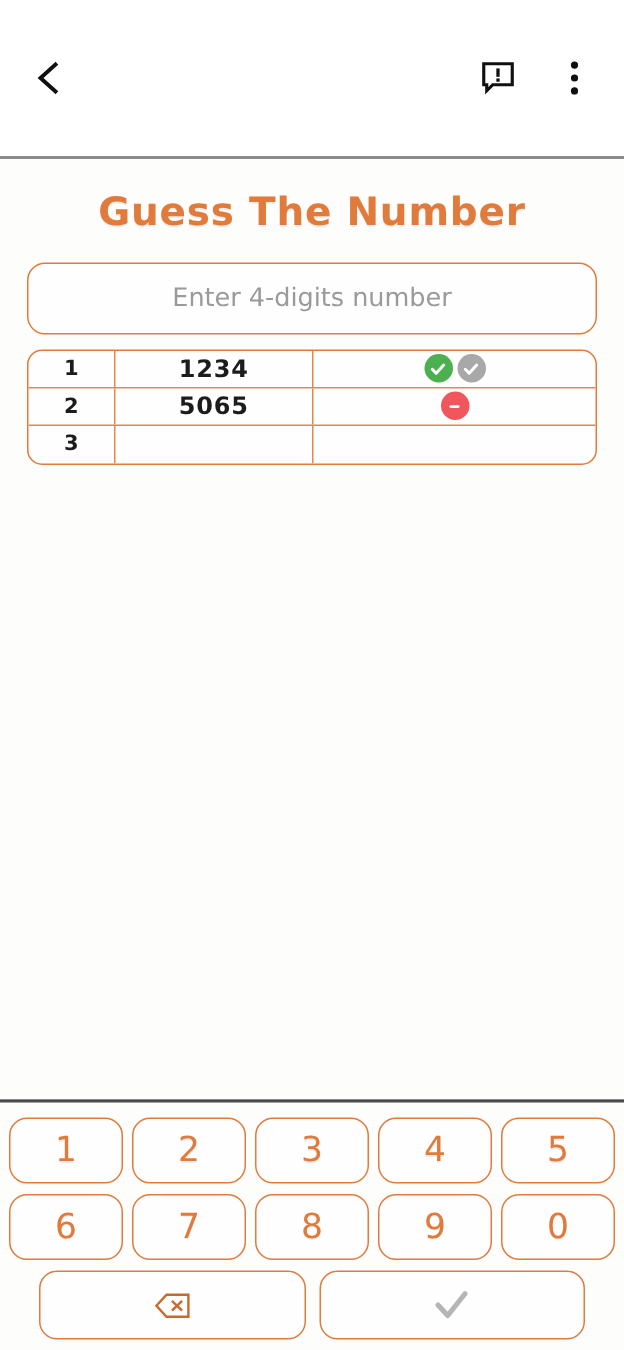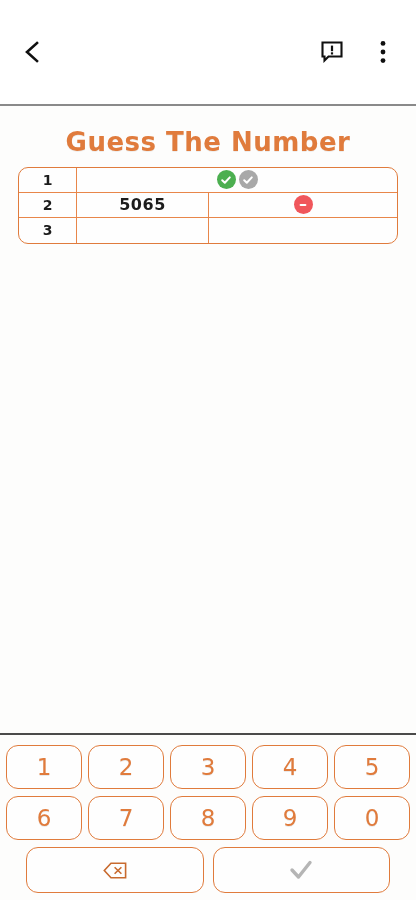--- a/index.html
+++ b/index.html
@@ -215,25 +215,27 @@
         <circle cx="3" cy="12" r="2.4" fill="#101010"></circle>
         <circle cx="3" cy="20.6" r="2.4" fill="#101010"></circle>
       </svg>
     </button>
   </div>
 
   <div class="content">
 
     <div class="title">Guess The Number</div>
 
+    <input class="guess-input" type="text" placeholder="Enter 4-digits number" style="">
 
     <div class="guess-table">
 
       <div class="guess-row">
         <div class="cell-index">1</div>
+        <div class="cell-number">1234</div>
         <div class="cell-result">
           <span class="badge badge-correct">
             <svg width="12" height="12" viewBox="0 0 12 12" aria-hidden="true">
               <polyline points="2.2,6.2 4.8,8.8 9.8,3.4" fill="none" stroke="#ffffff" stroke-width="2" stroke-linecap="round" stroke-linejoin="round"></polyline>
             </svg>
           </span>
           <span class="badge badge-present">
             <svg width="12" height="12" viewBox="0 0 12 12" aria-hidden="true">
               <polyline points="2.2,6.2 4.8,8.8 9.8,3.4" fill="none" stroke="#ffffff" stroke-width="2" stroke-linecap="round" stroke-linejoin="round"></polyline>
             </svg>

